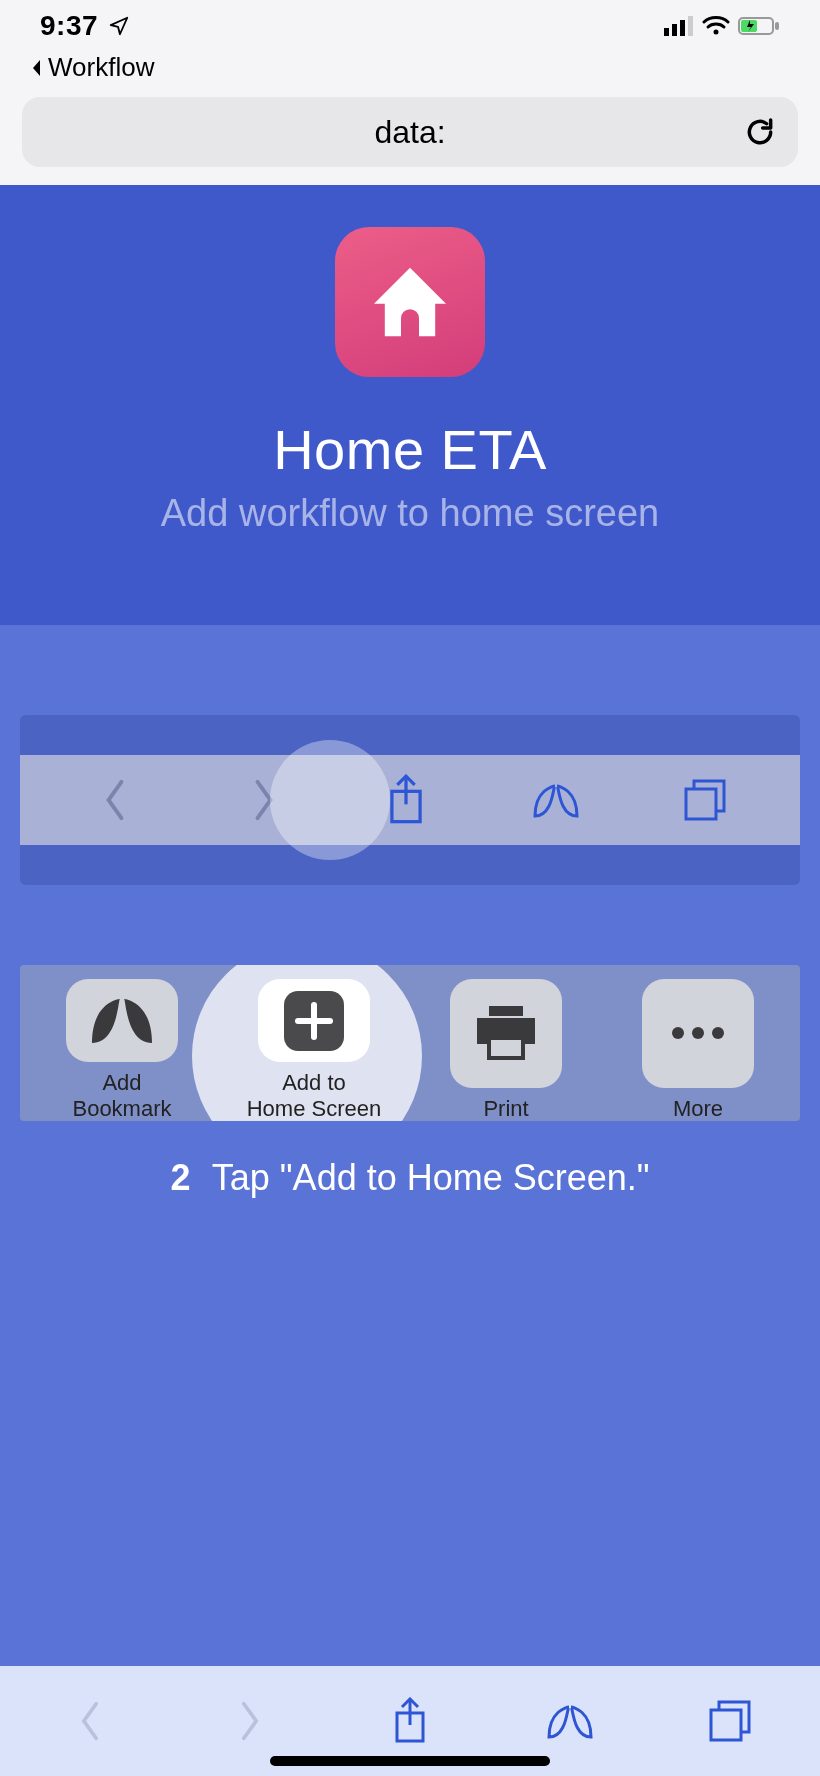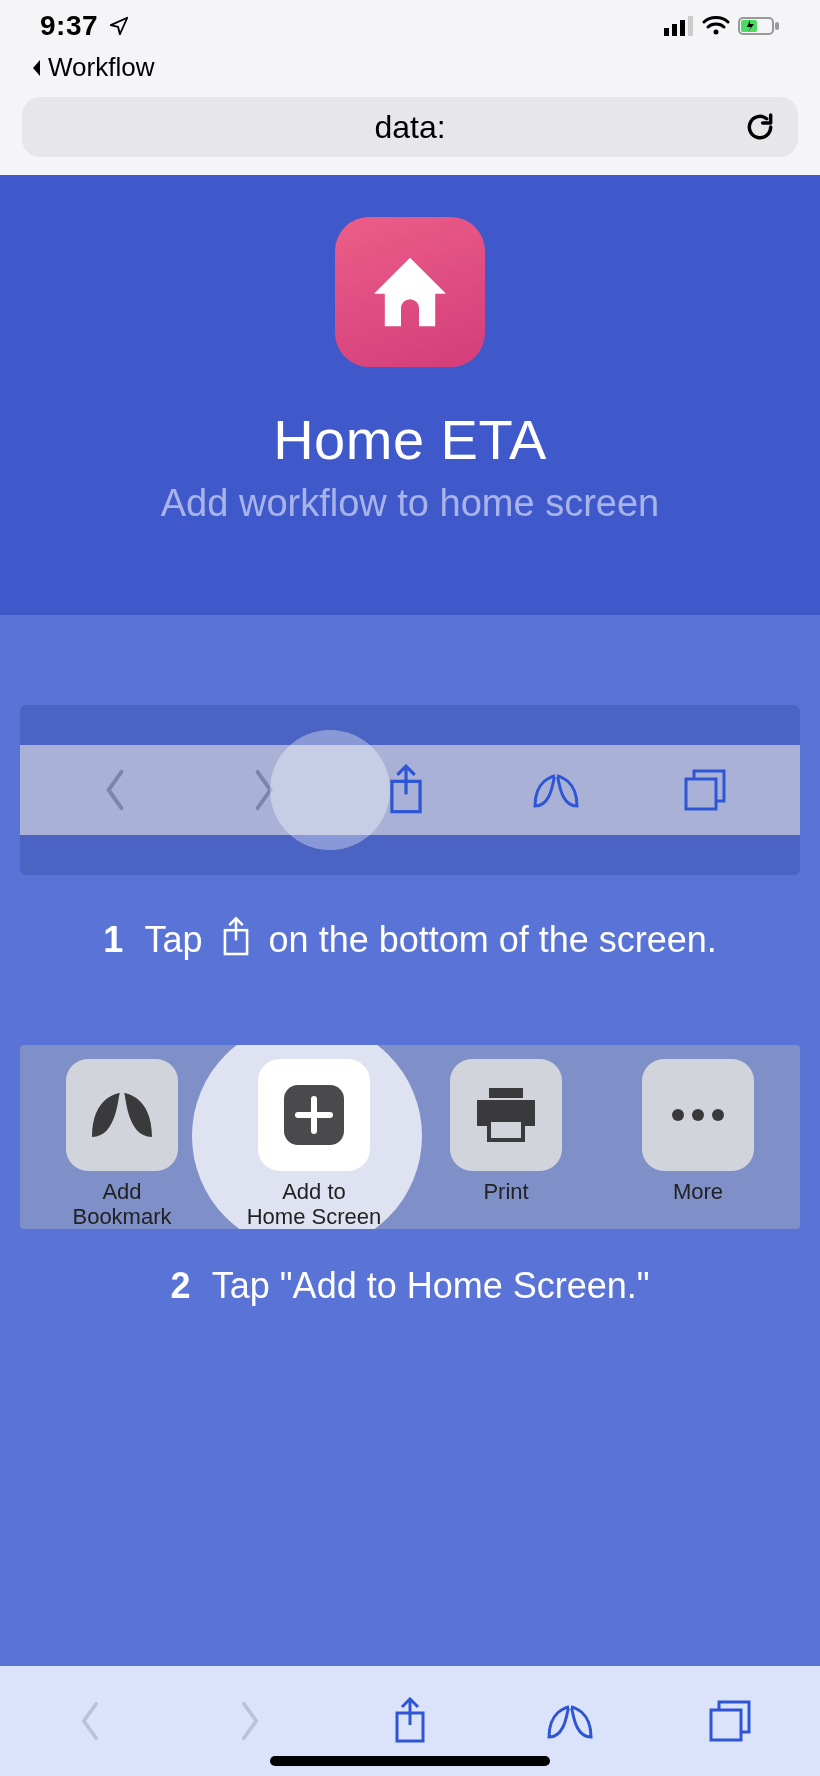--- a/index.html
+++ b/index.html
@@ -8,21 +8,21 @@
 
   
   .status-bar { height: 52px; display: flex; justify-content: space-between; padding: 0 40px 0 40px; }
   .status-left { display: flex; align-items: center; gap: 10px; font-size: 28px; font-weight: 600; letter-spacing: 0.5px; }
   .status-right { display: flex; align-items: center; gap: 8px; }
 
   .back-link-row { display:flex; align-items:center; gap:4px; padding: 0 16px 10px 28px; font-size: 26px; font-weight: 500; color:#000; }
 
   
   .url-bar-wrap { padding: 4px 22px 18px 22px; }
-  .url-bar { height: 60px; background: #e7e7ea; border-radius: 18px; display: flex; align-items: center; justify-content: center; position: relative; }
+  .url-bar { height: 70px; background: #e7e7ea; border-radius: 18px; display: flex; align-items: center; justify-content: center; position: relative; }
   .url-text { font-size: 32px; color: #000; }
   .reload-btn { position: absolute; right: 22px; top: 50%; transform: translateY(-50%); }
 
   
   .content { flex: 1; overflow: hidden; background: #4a66d4; display:flex; flex-direction:column; }
 
   
   .hero { background: #3f58ca; padding: 42px 20px 90px 20px; text-align: center; }
   .app-icon { width: 150px; height: 150px; margin: 0 auto; border-radius: 34px; background: linear-gradient(160deg, #ec5e88 0%, #d33d7a 100%); display:flex; align-items:center; justify-content:center; }
   .hero-title { color: #fff; font-size: 56px; font-weight: 500; margin-top: 40px; letter-spacing: 0.5px; }
@@ -33,21 +33,21 @@
   
   .demo-toolbar { background: #4b63c3; border-radius: 6px; padding: 30px 0; position: relative; height:170px; display:flex; align-items:center; }
   .demo-toolbar-inner { background: #a9b2d6; height: 90px; width:100%; display:flex; align-items:center; justify-content: space-around; padding: 0 20px; }
   .tb-item { display:flex; align-items:center; justify-content:center; width:60px; height:60px; }
   .demo-highlight { position:absolute; width:120px; height:120px; border-radius:50%; background: rgba(255,255,255,0.35); left:50%; top:50%; transform: translate(-140px,-50%); }
   
   .step-text { color:#fff; font-size:36px; text-align:center; margin-top: 40px; line-height:1.4; padding:0 10px;}
   .step-num { font-weight:700; margin-right:12px;}
 
   
-  .sheet-demo { margin-top: 80px; background:#7f8fc7; border-radius:4px; padding: 14px 14px 0 14px; position:relative; height:184px; display:flex; gap:16px; justify-content:space-around; overflow:hidden;}
+  .sheet-demo { margin-top: 80px; background:#7f8fc7; border-radius:4px; padding: 14px 14px 0 14px; position:relative; height:156px; display:flex; gap:16px; justify-content:space-around; overflow:hidden;}
   .sheet-item { display:flex; flex-direction:column; align-items:center; gap:8px; flex:1;}
   .sheet-icon-box { width:112px; height:112px; background:#d2d4dc; border-radius:22px; display:flex; align-items:center; justify-content:center; }
   .sheet-label { font-size:22px; color:#222; text-align:center; line-height:1.15;}
   .sheet-highlight { position:absolute; width:230px; height:230px; border-radius:50%; background:rgba(255,255,255,0.75); left:172px; top:-24px; z-index:0;}
   .sheet-item, .sheet-icon-box { position:relative; z-index:1; }
   .sheet-item.raised .sheet-icon-box { background:#fff; }
 
   
   .bottom-bar { height:110px; background:#dbe3fa; display:flex; align-items:center; justify-content:space-around; padding:0 10px; }
   .bottom-bar .bb-item { width:60px; height:60px; display:flex; align-items:center; justify-content:center; }
@@ -160,32 +160,20 @@
           </div>
           <div class="tb-item">
             <svg width="46" height="46" viewBox="0 0 46 46">
               <rect x="12" y="4" width="30" height="30" fill="none" stroke="#2e56d4" stroke-width="3"></rect>
               <rect x="4" y="12" width="30" height="30" fill="#a9b2d6" stroke="#2e56d4" stroke-width="3"></rect>
             </svg>
           </div>
         </div>
       </div>
 
-      <div class="step-text">
-        <span class="step-num">1</span>
-        <span>Tap</span>
-        <span style="display:inline-block; vertical-align:-6px; margin:0 6px;">
-          <svg width="34" height="42" viewBox="0 0 40 48">
-            <rect x="7" y="16" width="26" height="28" fill="none" stroke="#fff" stroke-width="3"></rect>
-            <line x1="20" y1="2" x2="20" y2="28" stroke="#fff" stroke-width="3"></line>
-            <path d="M12 10 L20 2 L28 10" fill="none" stroke="#fff" stroke-width="3"></path>
-          </svg>
-        </span>
-        <span>on the bottom of the screen.</span>
-      </div>
 
       <div class="sheet-demo">
         <div class="sheet-highlight"></div>
 
         <div class="sheet-item">
           <div class="sheet-icon-box">
             <svg width="68" height="52" viewBox="0 0 68 52">
               <path d="M4 48 C4 8 30 4 32 4 C30 4 30 48 4 48 Z" fill="#3a3a3c"></path>
               <path d="M64 48 C64 8 38 4 36 4 C38 4 38 48 64 48 Z" fill="#3a3a3c"></path>
             </svg>

